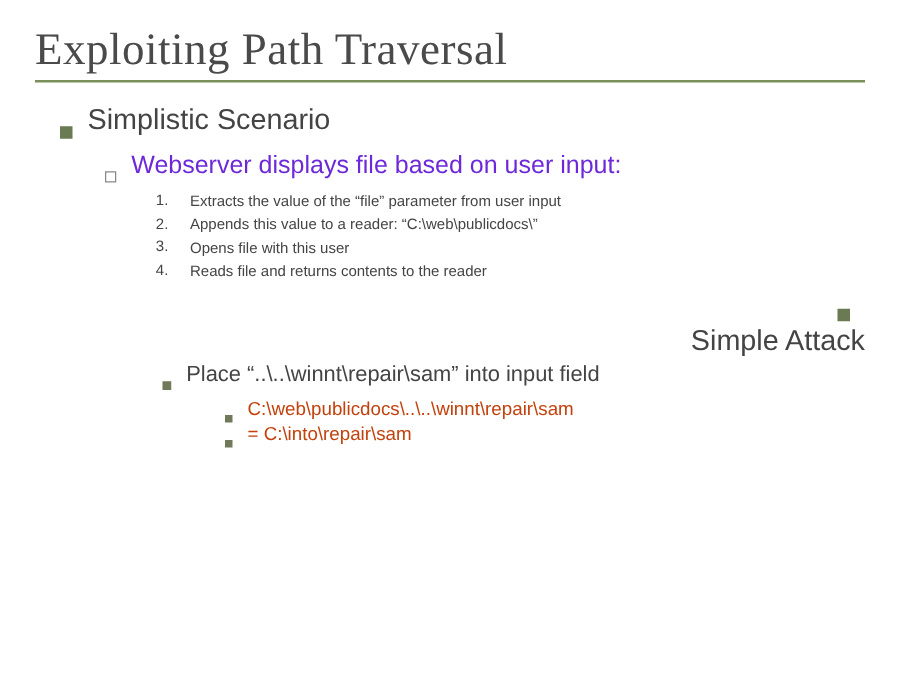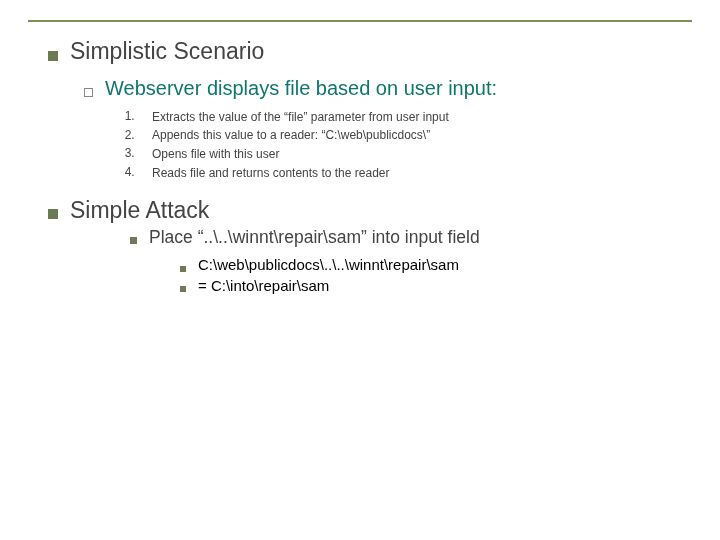--- a/index.html
+++ b/index.html
@@ -29,21 +29,21 @@
   }
   .rule {
     height: 2px;
     background: #7b8f5a; 
     margin: 2px 0 10px 0;
   }
 
   
   .b {
     display: flex;
-    align-items: center;
+    align-items: flex-end;
     line-height: 1.35;
   }
   .b .sq {
     flex: 0 0 auto;
     margin-top: 0.35em;
     margin-right: 12px;
     box-sizing: border-box;
   }
   .b .txt { flex: 1 1 auto; }
 
@@ -57,61 +57,62 @@
     border: 1.5px solid #888888;
     background: transparent;
   }
   .sq.tight-dark {
     width: 7px; height: 7px;
     background: #707a5a;
   }
 
   
   .lvl1 { margin-left: 20px; margin-top: 14px; font-size: 23px; color: #444; }
-  .lvl2 { margin-left: 56px; margin-top: 8px; font-size: 20px; color: #0f766e; }
+  .lvl2 { margin-left: 56px; margin-top: 8px; font-size: 20px; color: #6d28d9; }
   .lvl3-ol { margin: 6px 0 0 110px; padding: 0; font-size: 17.5px; color: #444; }
   .lvl3-ol li { margin: 2px 0; line-height: 1.35; }
   .lvl3-b { margin-left: 102px; margin-top: 2px; font-size: 17.5px; color: #444; }
-  .lvl4-b { margin-left: 152px; margin-top: 0px; font-size: 15px; color: #000000; }
+  .lvl4-b { margin-left: 152px; margin-top: 0px; font-size: 15px; color: #c2410c; }
 
   ol.num {
     list-style: decimal;
     font-size: 12px; 
   }
   ol.num li span.inner {
     font-size: 12px;
     margin-left: 14px;
     vertical-align: -0.5px;
   }
 </style>
 </head>
 <body>
 
 <div class="slide">
 
+  <h1 class="title">Exploiting Path Traversal</h1>
   <div class="rule"></div>
 
   <div class="b lvl1">
     <span class="sq dark"></span>
     <span class="txt">Simplistic Scenario</span>
   </div>
 
   <div class="b lvl2">
     <span class="sq hollow"></span>
     <span class="txt">Webserver displays file based on user input:</span>
   </div>
 
   <ol class="num lvl3-ol">
     <li><span class="inner">Extracts the value of the “file” parameter from user input</span></li>
     <li><span class="inner">Appends this value to a reader: “C:\web\publicdocs\”</span></li>
     <li><span class="inner">Opens file with this user</span></li>
     <li><span class="inner">Reads file and returns contents to the reader</span></li>
   </ol>
 
-  <div class="b lvl1" style="">
+  <div class="b lvl1" style="flex-direction:column;">
     <span class="sq dark"></span>
     <span class="txt">Simple Attack</span>
   </div>
 
   <div class="b lvl3-b" style="margin-top:0;">
     <span class="sq tight-dark"></span>
     <span class="txt">Place “..\..\winnt\repair\sam” into input field</span>
   </div>
 
   <div class="b lvl4-b" style="margin-top:6px;">

